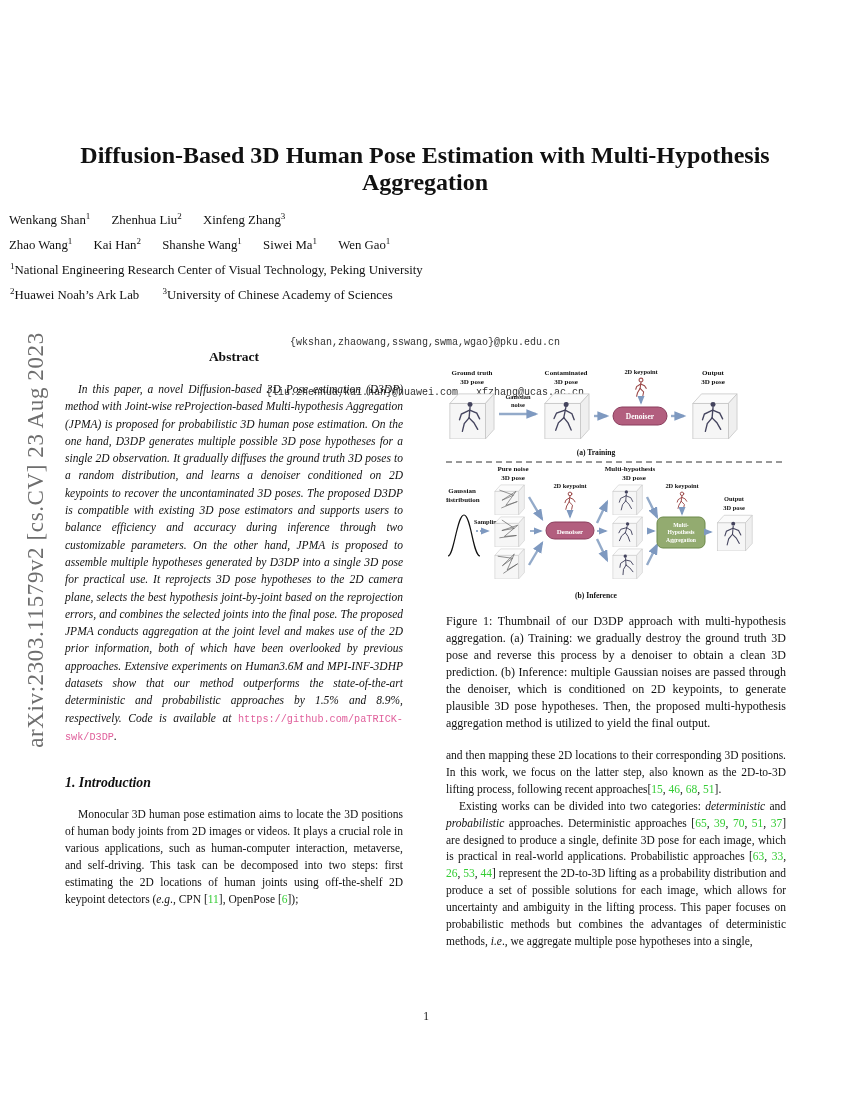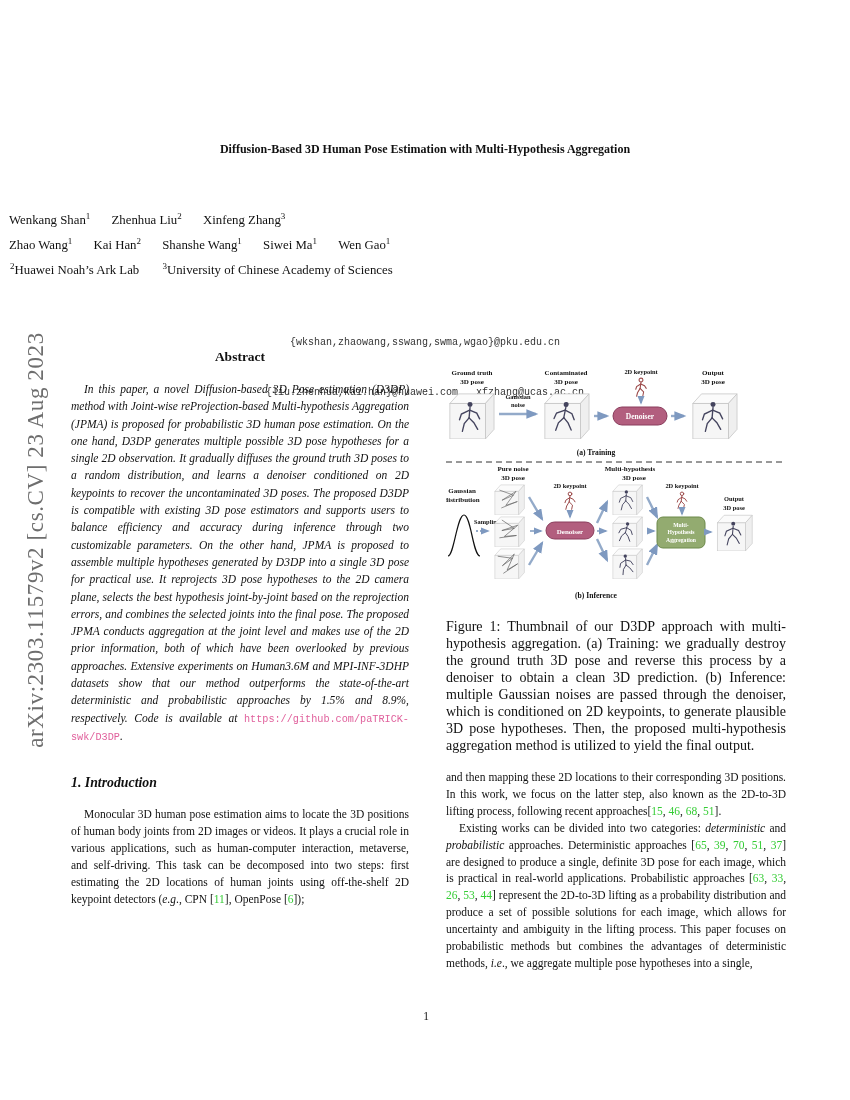--- a/index.html
+++ b/index.html
@@ -9,51 +9,51 @@
     font-family:"Liberation Serif", serif; color:#111; overflow:hidden; margin:0 auto;
   }
   .arxiv-banner {
     position:absolute; left:36px; top:540px;
     transform:translate(-50%,-50%) rotate(-90deg);
     white-space:nowrap; font-size:23px; letter-spacing:0.6px;
     color:var(--arxiv_gray,#6e6e6e);
   }
   .title {
     position:absolute; top:142px; left:65px; width:720px;
-    text-align:center; font-size:12px; font-weight:bold;
+    text-align:center; font-size:24px; font-weight:bold;
   }
   .authors {
     position:absolute; top:206px; left:0; width:850px;
     text-align:left; font-size:12.8px; line-height:20.5px;
   }
   .author { margin:0 9px; }
   .affil-item { margin:0 10px; }
   sup { font-size:9px; }
   .emails {
     position:absolute; top:302px; left:0; width:850px; text-align:center;
     font-family:"Liberation Mono", monospace; font-size:10px;
     line-height:16.5px; color:#333; white-space:pre;
   }
-  .col-left  { position:absolute; left:71px;  top:349px; width:338px; }
+  .col-left  { position:absolute; left:65px;  top:349px; width:338px; }
   .col-right { position:absolute; left:446px; top:365px; width:340px; }
   .abstract-heading { text-align:center; font-size:13.5px; font-weight:bold; margin-bottom:16px; }
   .abstract-text {
     font-style:italic; font-size:11.5px; line-height:17.3px;
     text-align:justify; text-indent:13px;
   }
   .section-heading { font-size:13.8px; font-weight:bold; margin-top:29px; margin-bottom:15px;font-style:italic; }
   .body-text { font-size:11.5px; line-height:16.9px; text-align:justify; }
   .indent { text-indent:13px; }
   .seg-cite { color:var(--citation_green,#33cc33); }
   .seg-it { font-style:italic;margin-top:40px; }
   .seg-link {
     font-style:normal; font-family:"Liberation Mono", monospace;
     font-size:10.2px; color:var(--link_pink,#e0609c);
   }
-  .figure-caption { font-size:14px; line-height:17px; text-align:justify; margin-top:5px; }
+  .figure-caption { font-size:12px; line-height:17px; text-align:justify; }
   .after-caption { margin-top:15px; }
   .page-num { position:absolute; top:1010px; left:66px; width:720px; text-align:center; font-size:11.5px; }
   .fig-svg { display:block; }
   .flabel { font-weight:bold; font-size:7px; fill:#111; text-anchor:middle; font-family:"Liberation Serif",serif; }
   .flabel-sm { font-weight:bold; font-size:6.4px; fill:#111; text-anchor:middle; font-family:"Liberation Serif",serif; }
   .fcap { font-weight:bold; font-size:7.6px; fill:#111; text-anchor:middle; font-family:"Liberation Serif",serif; }
   .fwhite { fill:#fff; font-weight:bold; text-anchor:middle; font-family:"Liberation Serif",serif; }
   .arrow { stroke:var(--arrow_blue,#93aac9); stroke-width:2.4; }
   .arrow-thin { stroke:var(--arrow_blue,#93aac9); stroke-width:1.8; }
   .box-denoiser { fill:var(--denoiser_box,#b25e7e); stroke:#8a3d5c; stroke-width:1; }
@@ -75,20 +75,23 @@
       <span class="author"><span>Xinfeng Zhang</span><sup>3</sup></span>
     </div>
     <div class="author-row">
       <span class="author"><span>Zhao Wang</span><sup>1</sup></span>
       <span class="author"><span>Kai Han</span><sup>2</sup></span>
       <span class="author"><span>Shanshe Wang</span><sup>1</sup></span>
       <span class="author"><span>Siwei Ma</span><sup>1</sup></span>
       <span class="author"><span>Wen Gao</span><sup>1</sup></span>
     </div>
     <div class="affil-row">
+      <span class="affil-item"><sup>1</sup><span>National Engineering Research Center of Visual Technology, Peking University</span></span>
+    </div>
+    <div class="affil-row">
       <span class="affil-item"><sup>2</sup><span>Huawei Noah’s Ark Lab</span></span>
       <span class="affil-item"><sup>3</sup><span>University of Chinese Academy of Sciences</span></span>
     </div>
   </div>
 
   <div class="emails">
     <div>{wkshan,zhaowang,sswang,swma,wgao}@pku.edu.cn</div>
     <div>{liu.zhenhua,kai.han}@huawei.com   xfzhang@ucas.ac.cn</div>
   </div>
 

